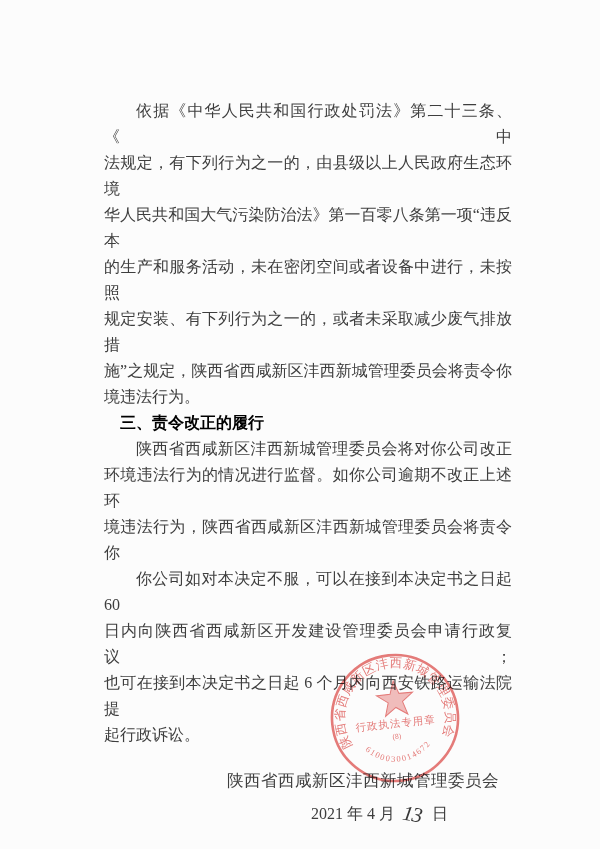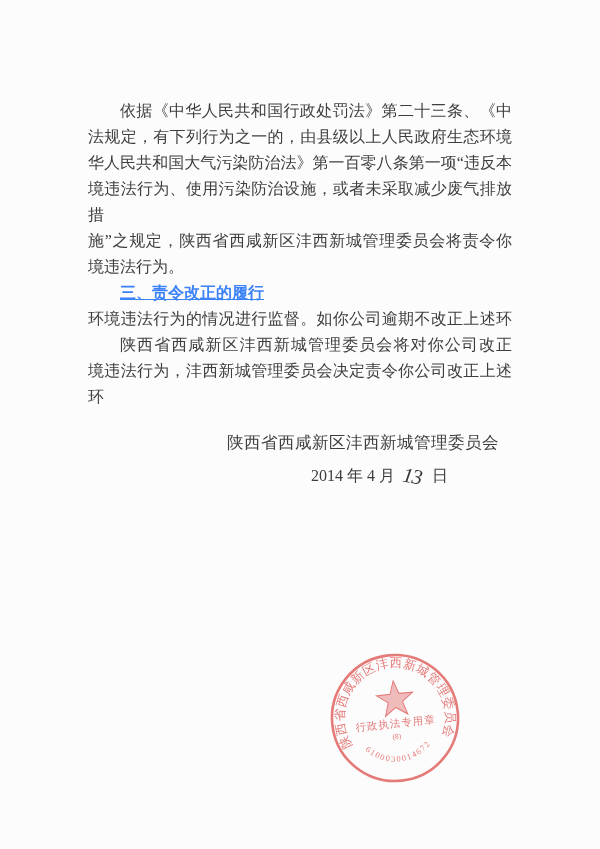--- a/index.html
+++ b/index.html
@@ -21,29 +21,29 @@
     font-size: 16px;
     line-height: 26px;
     color: #3e3e3e;
   }
   .content p { margin: 0; }
   .line {
     display: block;
     text-align: justify;
     text-align-last: justify;
     text-justify: inter-character;
+    margin-left: 16px;
   }
   .line.indent { text-indent: 32px; }
   .line.last { text-align: center; text-align-last: left; font-family: Liberation Serif, serif; }
   .heading {
     font-weight: bold;
     text-indent: 32px;
     margin: 2px 0;
-    color: #3b82f6;
-    text-decoration: underline;
+    color: #000000;
   }
   .para-gap { margin-top: 2px; }
   .signature {
     margin-top: 20px;
     text-align: right;
     padding-right: 13px;
     letter-spacing: 0.5px;
     font-size: 16.5px;
   }
   .dateline {
@@ -76,40 +76,47 @@
 <body>
 
 <div class="page">
 
   <div class="content">
 
     <p>
       <span class="line indent">依据《中华人民共和国行政处罚法》第二十三条、《中</span>
       <span class="line">法规定，有下列行为之一的，由县级以上人民政府生态环境</span>
       <span class="line">华人民共和国大气污染防治法》第一百零八条第一项“违反本</span>
-      <span class="line">境违法行为、使用污染防治设施，或者未采取减少废气排放措</span>
+      <span class="line">的生产和服务活动，未在密闭空间或者设备中进行，未按照</span>
+      <span class="line">规定安装、有下列行为之一的，或者未采取减少废气排放措</span>
       <span class="line">施”之规定，陕西省西咸新区沣西新城管理委员会将责令你</span>
       <span class="line last">境违法行为。</span>
     </p>
 
     <p class="heading">三、责令改正的履行</p>
 
     <p>
+      <span class="line indent">陕西省西咸新区沣西新城管理委员会将对你公司改正</span>
       <span class="line">环境违法行为的情况进行监督。如你公司逾期不改正上述环</span>
-      <span class="line indent">陕西省西咸新区沣西新城管理委员会将对你公司改正</span>
-      <span class="line">境违法行为，沣西新城管理委员会决定责令你公司改正上述环</span>
+      <span class="line">境违法行为，陕西省西咸新区沣西新城管理委员会将责令你</span>
     </p>
 
 
+    <p>
+      <span class="line indent">你公司如对本决定不服，可以在接到本决定书之日起 60</span>
+      <span class="line">日内向陕西省西咸新区开发建设管理委员会申请行政复议；</span>
+      <span class="line">也可在接到本决定书之日起 6 个月内向西安铁路运输法院提</span>
+      <span class="line last">起行政诉讼。</span>
+    </p>
 
 
     <div class="signature">陕西省西咸新区沣西新城管理委员会</div>
 
     <div class="dateline">
-      <span>2014 年 4 月</span><span class="handwritten-day">13</span><span>日</span>
+      <span>2021 年 4 月</span><span class="handwritten-day">13</span><span>日</span>
     </div>
 
   </div>
 
   <svg class="seal" width="150" height="150" viewBox="0 0 150 150" xmlns="http://www.w3.org/2000/svg" xmlns:xlink="http://www.w3.org/1999/xlink">
     <defs>
       <path id="sealArcTop" d="M 29,97 A 51,51 0 1 1 121,97" fill="none"></path>
       <path id="sealArcBottom" d="M 37,97 A 44,44 0 0 0 113,97" fill="none"></path>
     </defs>
     <circle cx="75" cy="75" r="63" fill="none" stroke="#e5716f" stroke-width="2.6"></circle>

